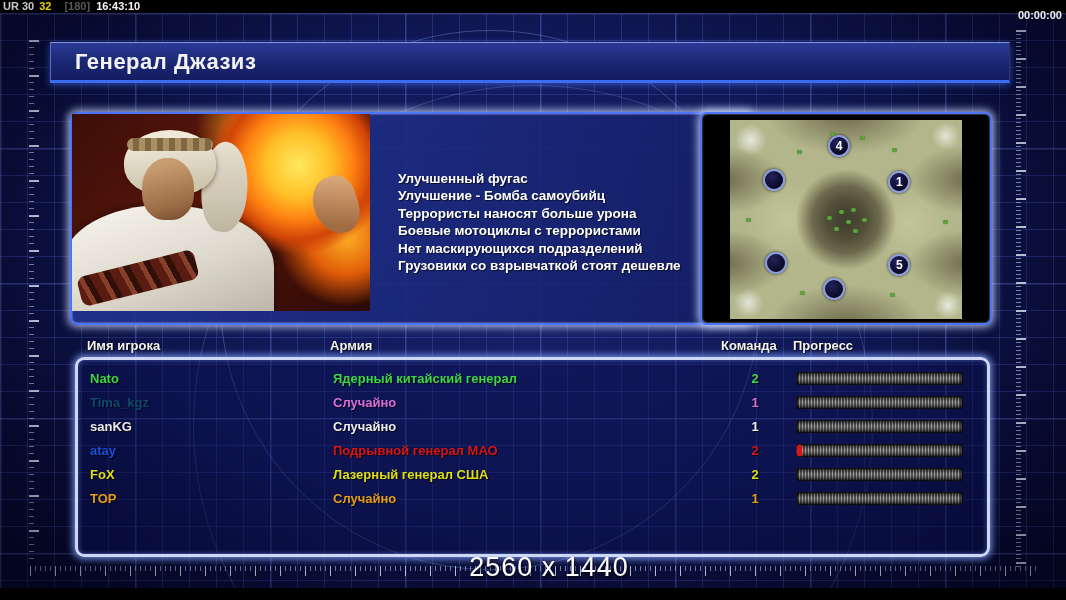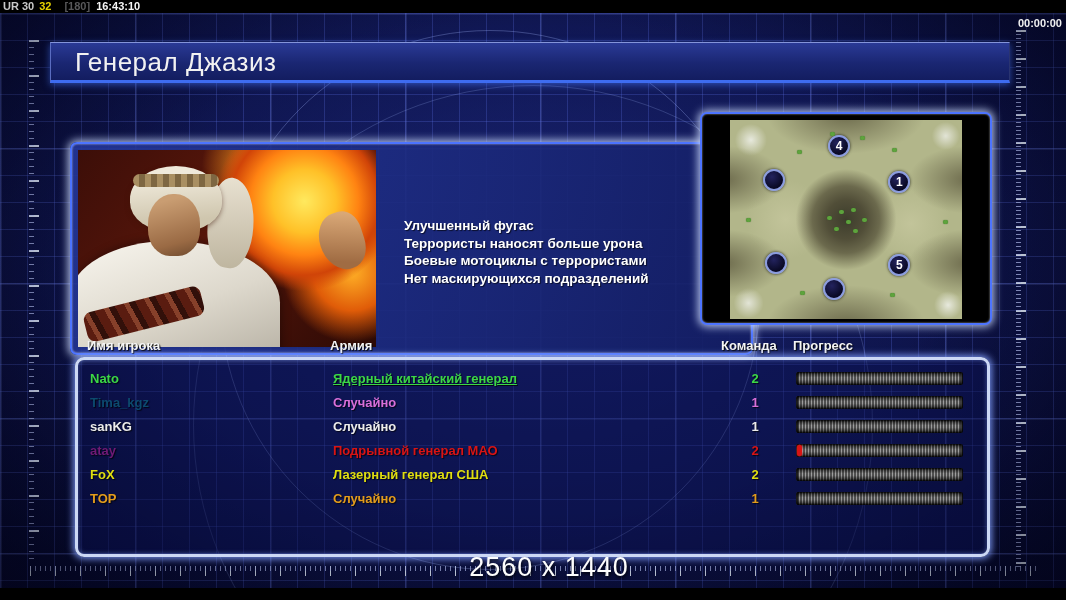--- a/index.html
+++ b/index.html
@@ -49,45 +49,45 @@
   .vignette {
     position:absolute; inset:0; z-index:1; pointer-events:none;
     background:radial-gradient(ellipse at 50% 45%, transparent 52%, rgba(0,0,12,0.55) 100%);
   }
   
   .top-bar {
     position:absolute; left:0; right:0; top:0; height:13px; background:#000; z-index:5;
     font-size:11px; font-weight:bold; line-height:13px;
   }
   .top-bar .lft { position:absolute; left:3px; top:0; }
-  .top-bar .rgt { position:absolute; right:4px; top:17px; color:#f0f0f0;padding-left:18px; }
+  .top-bar .rgt { position:absolute; right:4px; top:9px; color:#f0f0f0;padding-left:18px; }
   .sb-prefix { color:#c9c9c9; margin-right:5px; }
   .sb-fps { color:#e8d400; margin-right:13px; }
   .sb-lat { color:#58585a; margin-right:6px; }
   .sb-clock { color:#f5f5f5; }
   .bottom-bar { position:absolute; left:0; right:0; bottom:0; height:12px; background:#000; z-index:5; }
   
   .title-bar {
     position:absolute; left:50px; top:42px; width:960px; height:41px; z-index:2;
     background:linear-gradient(180deg,#2a3a96 0%,#1a2672 55%,#131d60 100%);
     border-top:1px solid #8494da; border-left:1px solid #5a6cc0; border-right:1px solid #2a3470;
     border-bottom:3px solid #3e6cf0;
     box-shadow:0 2px 7px rgba(70,120,255,0.55);
   }
-  .title-bar h1 { font-size:26px; font-weight:400; color:#f2f2f2; line-height:38px; padding-left:24px; letter-spacing:0.5px; }
+  .title-bar h1 { font-size:22px; font-weight:700; color:#f2f2f2; line-height:38px; padding-left:24px; letter-spacing:0.5px; }
   
   .panel {
     position:absolute; z-index:2; border-radius:7px;
     border:2px solid #4d74ff;
     box-shadow:0 0 8px 2px rgba(205,220,255,0.85), inset 0 0 2px rgba(255,255,255,0.7);
   }
   .info-panel {
     left:70px; top:112px; width:683px; height:213px;
     background:linear-gradient(110deg, rgba(36,54,152,0.90), rgba(19,29,98,0.93));
-    padding:6px; display:flex;margin-top:30px;
+    display:flex;
   }
   .portrait { position:relative; width:298px; height:197px; overflow:hidden; flex:none;
     background:
       radial-gradient(circle 90px at 76% 26%, #ffe95e 0%, #ffc128 35%, #ff8312 60%, #d04408 82%, rgba(110,20,6,0) 100%),
       radial-gradient(circle 70px at 92% 62%, #ffb026 0%, #e05c08 55%, rgba(90,16,4,0) 100%),
       radial-gradient(circle 55px at 60% 8%, #ff9a1e 0%, rgba(150,40,6,0) 100%),
       linear-gradient(130deg, #3c0e08 0%, #5a170b 45%, #2c0a05 100%);
   }
   .portrait i { position:absolute; display:block; }
   .p-robe { left:-8px; bottom:-12px; width:210px; height:118px; border-radius:55% 60% 0 0;
@@ -191,23 +191,25 @@
     <i class="p-robe"></i>
     <i class="p-drape"></i>
     <i class="p-head"></i>
     <i class="p-band"></i>
     <i class="p-face"></i>
     <i class="p-hand"></i>
     <i class="p-belt"></i>
   </div>
   <div class="perks">
     <div class="perk">Улучшенный фугас</div>
+    <div class="perk">Улучшение - Бомба самоубийц</div>
     <div class="perk">Террористы наносят больше урона</div>
     <div class="perk">Боевые мотоциклы с террористами</div>
     <div class="perk">Нет маскирующихся подразделений</div>
+    <div class="perk">Грузовики со взрывчаткой стоят дешевле</div>
   </div>
 </div>
 
 <div class="panel map-panel">
   <div class="map">
     <div class="spawn" style="left: 47%; top: 13%;">4</div>
     <div class="spawn" style="left: 19%; top: 30%;"></div>
     <div class="spawn" style="left: 73%; top: 31%;">1</div>
     <div class="spawn" style="left: 20%; top: 72%;"></div>
     <div class="spawn" style="left: 73%; top: 73%;">5</div>
@@ -233,21 +235,21 @@
 <div class="table-header">
   <span class="th-name">Имя игрока</span>
   <span class="th-army">Армия</span>
   <span class="th-team">Команда</span>
   <span class="th-progress">Прогресс</span>
 </div>
 
 <div class="panel table-panel">
   <div class="prow">
     <span class="c-name" style="color: rgb(60, 215, 70);">Nato</span>
-    <span class="c-army" style="color: rgb(60, 215, 70); text-decoration: underline;">Ядерный китайский генерал</span>
+    <span class="c-army" style="color: rgb(60, 215, 70);">Ядерный китайский генерал</span>
     <span class="c-team" style="color: rgb(60, 215, 70);">2</span>
     <div class="pbar">
         <div class="pfill" style="background: rgb(60, 215, 70); width: 0%;"></div>
       </div>
   </div>
   <div class="prow">
     <span class="c-name" style="color: #0c4a6e;">Tima_kgz</span>
     <span class="c-army" style="color: rgb(217, 111, 217);">Случайно</span>
     <span class="c-team" style="color: rgb(217, 111, 217);">1</span>
     <div class="pbar">
@@ -256,21 +258,21 @@
   </div>
   <div class="prow">
     <span class="c-name" style="color: rgb(235, 235, 235);">sanKG</span>
     <span class="c-army" style="color: rgb(235, 235, 235);">Случайно</span>
     <span class="c-team" style="color: rgb(235, 235, 235);">1</span>
     <div class="pbar">
         <div class="pfill" style="background: rgb(235, 235, 235); width: 0%;"></div>
       </div>
   </div>
   <div class="prow">
-    <span class="c-name" style="color: #701a75;">atay</span>
+    <span class="c-name" style="color: #1d4ed8;">atay</span>
     <span class="c-army" style="color: rgb(216, 20, 20);">Подрывной генерал МАО</span>
     <span class="c-team" style="color: rgb(216, 20, 20);">2</span>
     <div class="pbar">
         <div class="pfill" style="background: rgb(216, 20, 20); width: 3%;"></div>
       </div>
   </div>
   <div class="prow">
     <span class="c-name" style="color: rgb(224, 222, 16);">FoX</span>
     <span class="c-army" style="color: rgb(224, 222, 16);">Лазерный генерал США</span>
     <span class="c-team" style="color: rgb(224, 222, 16);">2</span>

